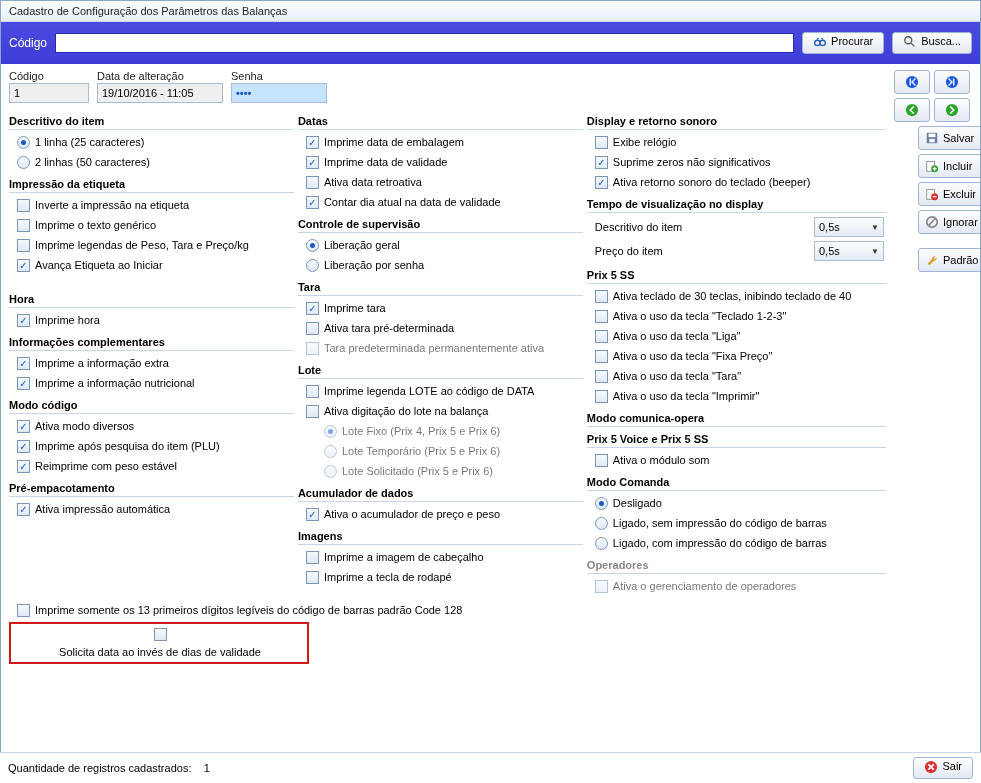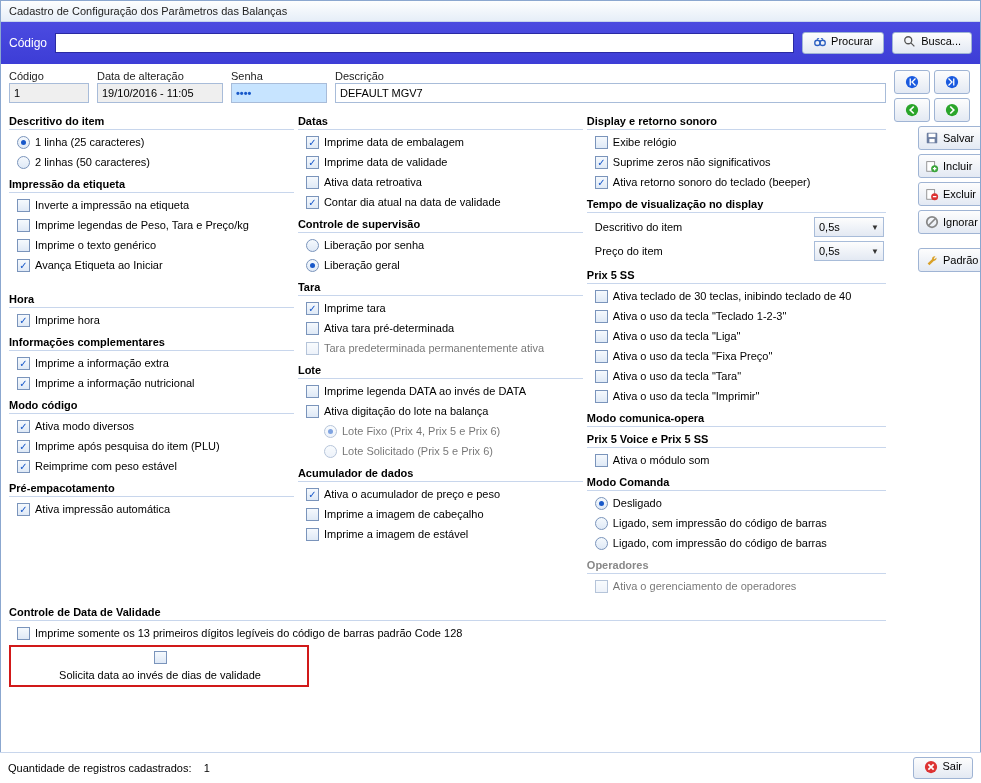--- a/index.html
+++ b/index.html
@@ -215,24 +215,20 @@
         <input type="text" readonly="" style="width: 80px;" value="1">
       </div>
       <div class="field" style="width:126px;">
         <label>Data de alteração</label>
         <input type="text" readonly="" style="width: 126px;" value="19/10/2016 - 11:05">
       </div>
       <div class="field" style="width:96px;">
         <label>Senha</label>
         <input type="text" style="width: 96px; background: rgb(199, 228, 255); color: rgb(24, 88, 201); font-weight: bold;" value="••••">
       </div>
-      <div class="field" style="flex:1;">
-        <label>Descrição</label>
-        <input type="text" style="width: 100%;" value="DEFAULT MGV7">
-      </div>
     </div>
 
     <div class="columns">
 
       <div class="col">
         <div class="section-head">Descritivo do item</div>
         <div class="row">
             <span class="rad">
               <span class="dot"></span>
             </span>
@@ -243,25 +239,25 @@
             <span class="label-txt">2 linhas (50 caracteres)</span>
           </div>
 
         <div class="section-head">Impressão da etiqueta</div>
         <div class="row">
             <span class="chk"></span>
             <span class="label-txt">Inverte a impressão na etiqueta</span>
           </div>
         <div class="row">
             <span class="chk"></span>
+            <span class="label-txt">Imprime o texto genérico</span>
+          </div>
+        <div class="row">
+            <span class="chk"></span>
             <span class="label-txt">Imprime legendas de Peso, Tara e Preço/kg</span>
-          </div>
-        <div class="row">
-            <span class="chk"></span>
-            <span class="label-txt">Imprime o texto genérico</span>
           </div>
         <div class="row">
             <span class="chk">✓</span>
             <span class="label-txt">Avança Etiqueta ao Iniciar</span>
           </div>
 
         <div style="height:12px"></div>
         <div class="section-head">Hora</div>
         <div class="row">
             <span class="chk">✓</span>
@@ -312,78 +308,83 @@
         <div class="row">
             <span class="chk"></span>
             <span class="label-txt">Ativa data retroativa</span>
           </div>
         <div class="row">
             <span class="chk">✓</span>
             <span class="label-txt">Contar dia atual na data de validade</span>
           </div>
 
         <div class="section-head">Controle de supervisão</div>
-        <div class="row">
-            <span class="rad"></span>
-            <span class="label-txt">Liberação por senha</span>
-          </div>
         <div class="row">
             <span class="rad">
               <span class="dot"></span>
             </span>
             <span class="label-txt">Liberação geral</span>
           </div>
+        <div class="row">
+            <span class="rad"></span>
+            <span class="label-txt">Liberação por senha</span>
+          </div>
 
         <div class="section-head">Tara</div>
         <div class="row">
             <span class="chk">✓</span>
             <span class="label-txt">Imprime tara</span>
           </div>
         <div class="row">
             <span class="chk"></span>
             <span class="label-txt">Ativa tara pré-determinada</span>
           </div>
         <div class="row disabled">
             <span class="chk"></span>
             <span class="label-txt">Tara predeterminada permanentemente ativa</span>
           </div>
 
         <div class="section-head">Lote</div>
         <div class="row">
             <span class="chk"></span>
-            <span class="label-txt">Imprime legenda DATA ao invés de DATA</span>
+            <span class="label-txt">Imprime legenda LOTE ao código de DATA</span>
           </div>
         <div class="row">
             <span class="chk"></span>
             <span class="label-txt">Ativa digitação do lote na balança</span>
           </div>
         <div class="row sub disabled">
             <span class="rad">
               <span class="dot"></span>
             </span>
             <span class="label-txt">Lote Fixo (Prix 4, Prix 5 e Prix 6)</span>
           </div>
         <div class="row sub disabled">
             <span class="rad"></span>
+            <span class="label-txt">Lote Temporário (Prix 5 e Prix 6)</span>
+          </div>
+        <div class="row sub disabled">
+            <span class="rad"></span>
             <span class="label-txt">Lote Solicitado (Prix 5 e Prix 6)</span>
           </div>
 
         <div class="section-head">Acumulador de dados</div>
         <div class="row">
             <span class="chk">✓</span>
             <span class="label-txt">Ativa o acumulador de preço e peso</span>
           </div>
 
+        <div class="section-head">Imagens</div>
         <div class="row">
             <span class="chk"></span>
             <span class="label-txt">Imprime a imagem de cabeçalho</span>
           </div>
         <div class="row">
             <span class="chk"></span>
-            <span class="label-txt">Imprime a imagem de estável</span>
+            <span class="label-txt">Imprime a tecla de rodapé</span>
           </div>
       </div>
 
       <div class="col col3">
         <div class="section-head">Display e retorno sonoro</div>
         <div class="row">
             <span class="chk"></span>
             <span class="label-txt">Exibe relógio</span>
           </div>
         <div class="row">
@@ -463,21 +464,20 @@
 
         <div class="section-head muted">Operadores</div>
         <div class="row disabled">
             <span class="chk"></span>
             <span class="label-txt">Ativa o gerenciamento de operadores</span>
           </div>
       </div>
     </div>
 
     <div class="bottom-area">
-      <div class="section-head">Controle de Data de Validade</div>
       <div class="row">
           <span class="chk"></span>
           <span class="label-txt">Imprime somente os 13 primeiros dígitos legíveis do código de barras padrão Code 128</span>
         </div>
       <div class="highlight-box">
         <div class="row" style="padding-left:4px;flex-direction:column;">
             <span class="chk"></span>
             <span class="label-txt">Solicita data ao invés de dias de validade</span>
           </div>
       </div>

